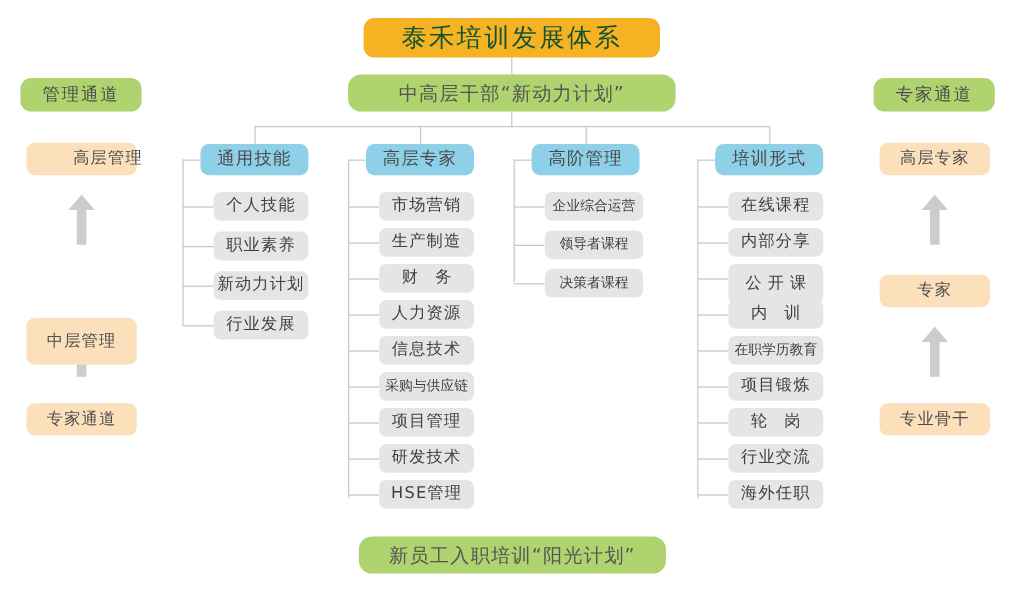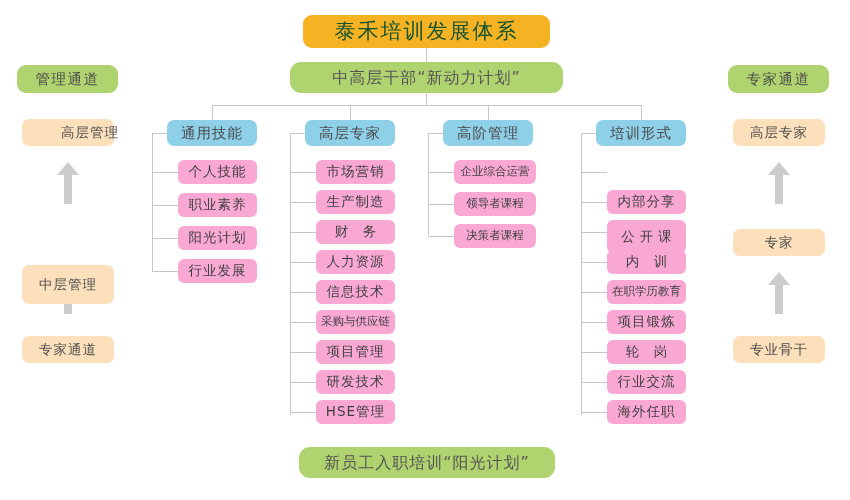--- a/index.html
+++ b/index.html
@@ -66,21 +66,21 @@
 
   .pill-peach {
     background: #fce0bc;
     color: #4d4d4d;
     font-size: 13.5px;
     letter-spacing: 1px;
     border-radius: 7px;
   }
 
   .pill-leaf {
-    background: #f9a8d4;
+    background: #e5e5e5;
     color: #3f3f3f;
     font-size: 13.5px;
     letter-spacing: 1px;
     border-radius: 6px;
   }
 
   .pill-leaf.tight { font-size: 11.5px; letter-spacing: 0px; }
   .pill-leaf.wide  { letter-spacing: 5px; text-indent: 5px; }
 
   
@@ -176,21 +176,21 @@
   <div class="conn v" style="left:152px; top:133px; height:138px;"></div>
   <div class="conn h" style="left:152px; top:133px; width:15px;"></div>
 
   <div class="conn h" style="left:152px; top:172px; width:26px;"></div>
   <div class="pill pill-leaf" style="left:178px; top:160px; width:79px; height:24px;">个人技能</div>
 
   <div class="conn h" style="left:152px; top:205px; width:26px;"></div>
   <div class="pill pill-leaf" style="left:178px; top:193px; width:79px; height:24px;">职业素养</div>
 
   <div class="conn h" style="left:152px; top:238px; width:26px;"></div>
-  <div class="pill pill-leaf" style="left:178px; top:226px; width:79px; height:24px;">阳光计划</div>
+  <div class="pill pill-leaf" style="left:178px; top:226px; width:79px; height:24px;">新动力计划</div>
 
   <div class="conn h" style="left:152px; top:271px; width:26px;"></div>
   <div class="pill pill-leaf" style="left:178px; top:259px; width:79px; height:24px;">行业发展</div>
 
   <div class="pill pill-blue" style="left:305px; top:120px; width:90px; height:26px;">高层专家</div>
   <div class="conn v" style="left:290px; top:133px; height:282px;"></div>
   <div class="conn h" style="left:290px; top:133px; width:15px;"></div>
 
   <div class="conn h" style="left:290px; top:172px; width:26px;"></div>
   <div class="pill pill-leaf" style="left:316px; top:160px; width:79px; height:24px;">市场营销</div>
@@ -230,20 +230,21 @@
   <div class="pill pill-leaf tight" style="left:454px; top:192px; width:82px; height:24px;">领导者课程</div>
 
   <div class="conn h" style="left:428px; top:236px; width:26px;"></div>
   <div class="pill pill-leaf tight" style="left:454px; top:224px; width:82px; height:24px;">决策者课程</div>
 
   <div class="pill pill-blue" style="left:596px; top:120px; width:90px; height:26px;">培训形式</div>
   <div class="conn v" style="left:581px; top:133px; height:282px;"></div>
   <div class="conn h" style="left:581px; top:133px; width:15px;"></div>
 
   <div class="conn h" style="left:581px; top:172px; width:26px;"></div>
+  <div class="pill pill-leaf" style="left:607px; top:160px; width:79px; height:24px;">在线课程</div>
 
   <div class="conn h" style="left:581px; top:202px; width:26px;"></div>
   <div class="pill pill-leaf" style="left:607px; top:190px; width:79px; height:24px;">内部分享</div>
 
   <div class="conn h" style="left:581px; top:232px; width:26px;"></div>
   <div class="pill pill-leaf wide" style="left:607px; top:220px; width:79px; height:33px;">公开课</div>
 
   <div class="conn h" style="left:581px; top:262px; width:26px;"></div>
   <div class="pill pill-leaf wide" style="left:607px; top:250px; width:79px; height:24px;">内 训</div>
 

